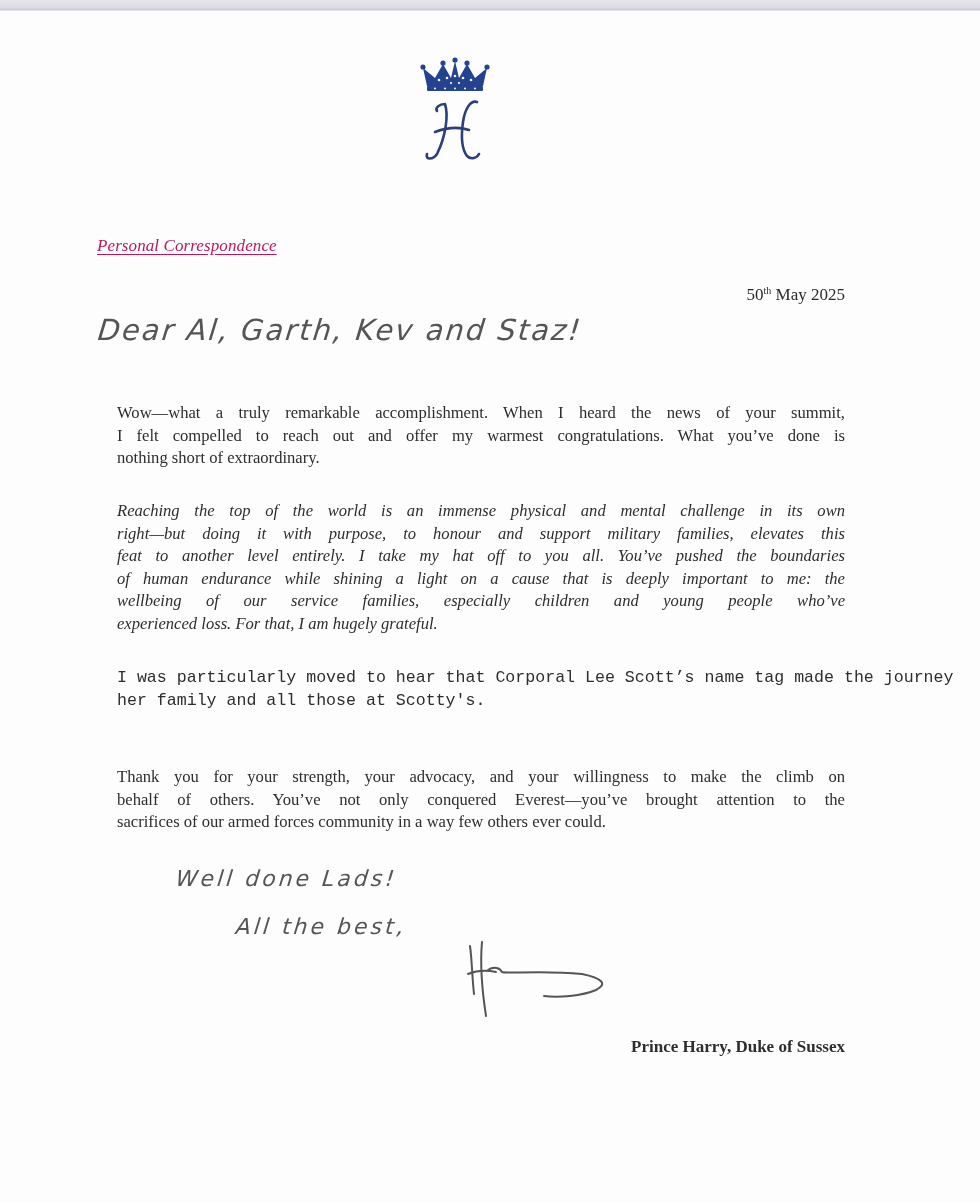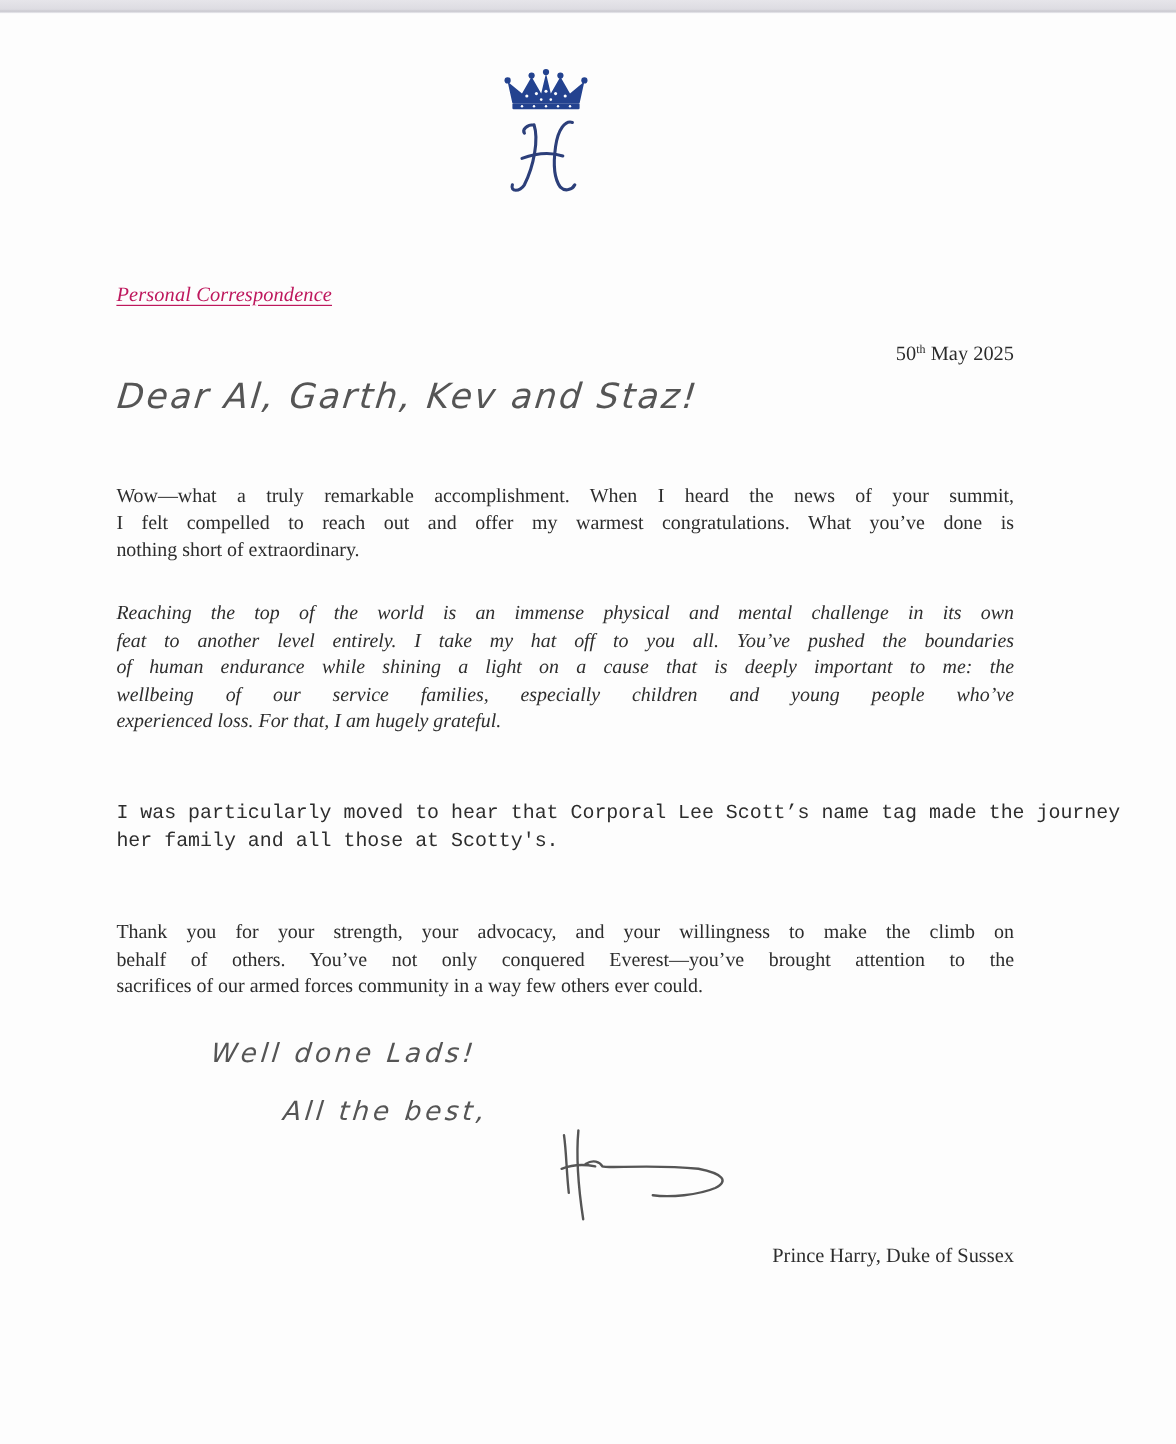--- a/index.html
+++ b/index.html
@@ -26,29 +26,29 @@
   .date sup { font-size: 10px; vertical-align: 6px; text-align: right; }
   .hand {
     position: absolute; font-family: "DejaVu Sans", sans-serif;
     color: #555; font-weight: 300; font-style: italic;
     transform: skewX(-6deg);
   }
   .salutation { left: 98px; top: 313px; font-size: 29px; letter-spacing: 2px; }
   .closing1 { left: 176px; top: 866px; font-size: 22px; letter-spacing: 3px; }
   .closing2 { left: 236px; top: 914px; font-size: 22px; letter-spacing: 3px; }
   .para { position: absolute; left: 97px; width: 748px; font-size: 16.6px; color: #2d2d2d; }
-  .line { height: 22.5px; line-height: 22.5px; white-space: nowrap; }
+  .line { height: 22.5px; line-height: 22.5px; white-space: nowrap; margin-left: 20px; }
   .line.j { text-align: justify; text-align-last: justify; }
   .p1 { top: 402px; }
   .p2 { top: 500px; font-style: italic; }
   .p3 { top: 667px; font-family: Liberation Mono, monospace; }
   .p4 { top: 766px; }
   .signature { position: absolute; left: 462px; top: 940px; width: 160px; height: 80px; }
   .signame {
-    position: absolute; right: 135px; top: 1037px; font-size: 17px; color: #2d2d2d;
+    position: absolute; right: 135px; top: 1037px; font-size: 17px; color: #2d2d2d; font-weight: bold;
   }
 </style>
 </head>
 <body>
 
 <div class="topbar"></div>
 
 <div class="monogram">
   <svg width="80" height="110" viewBox="0 0 80 110">
 
@@ -93,20 +93,21 @@
 <div class="hand salutation">Dear Al, Garth, Kev and Staz!</div>
 
 <div class="para p1">
   <div class="line j">Wow—what a truly remarkable accomplishment. When I heard the news of your summit,</div>
   <div class="line j">I felt compelled to reach out and offer my warmest congratulations. What you’ve done is</div>
   <div class="line">nothing short of extraordinary.</div>
 </div>
 
 <div class="para p2">
   <div class="line j">Reaching the top of the world is an immense physical and mental challenge in its own</div>
+  <div class="line j">right—but doing it with purpose, to honour and support military families, elevates this</div>
   <div class="line j">feat to another level entirely. I take my hat off to you all. You’ve pushed the boundaries</div>
   <div class="line j">of human endurance while shining a light on a cause that is deeply important to me: the</div>
   <div class="line j">wellbeing of our service families, especially children and young people who’ve</div>
   <div class="line">experienced loss. For that, I am hugely grateful.</div>
 </div>
 
 <div class="para p3">
   <div class="line j">I was particularly moved to hear that Corporal Lee Scott’s name tag made the journey</div>
   <div class="line">her family and all those at Scotty's.</div>
 </div>

